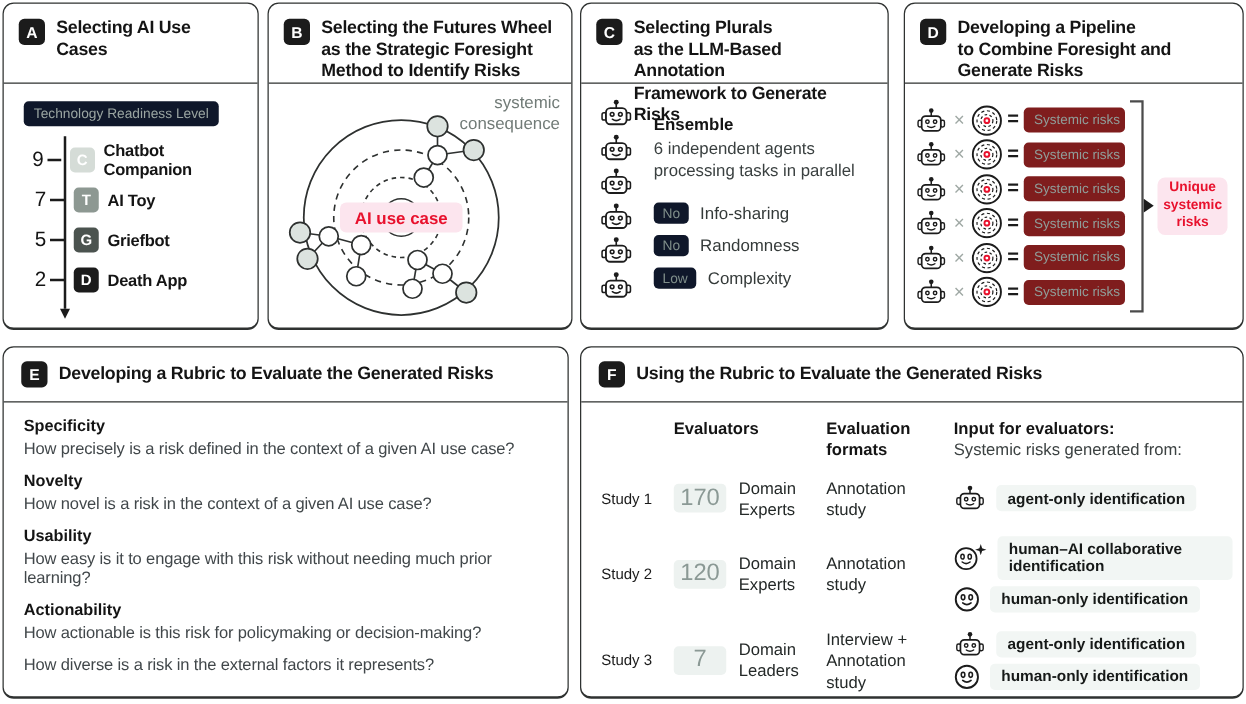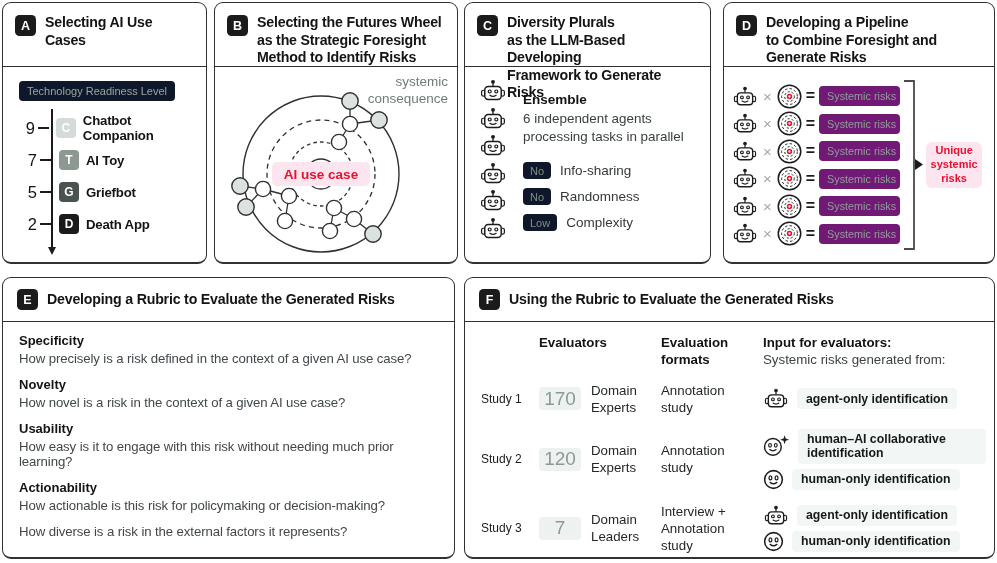--- a/index.html
+++ b/index.html
@@ -62,21 +62,21 @@
   .c-val { background:#0f172a; color:#7f8e8a; font-size:11px; padding:2.5px 7px;
            border-radius:4px; min-width:26px; }
   .c-plabel { font-size:13.5px; color:#343a39; }
 
   
   .d-body { display:flex; align-items:center; padding:12px 4px 0 8px; }
   .d-rows { display:flex; flex-direction:column; gap:3.5px; }
   .d-row { display:flex; align-items:center; gap:4px; height:24px; }
   .op-x { color:#9fa8a4; font-size:15px; padding:0 1px; }
   .op-eq { color:#1b1b1b; font-size:16px; font-weight:bold; }
-  .d-chip { background:#701a75; color:#909d99; font-size:10.8px; padding:4px 0 4px 8px;
+  .d-chip { background:#7f1d1d; color:#909d99; font-size:10.8px; padding:4px 0 4px 8px;
             border-radius:4px; width:81px; }
   .d-bracket { margin-left:1px; }
   .d-result { background:#fce5ee; color:#e8112d; font-weight:bold; font-size:11px;
               line-height:1.25; text-align:center; padding:2px 3px; border-radius:6px;
               width:56px; margin-left:1px; }
 
   
   .e-body { padding:11px 16px 0 16px; }
   .e-item { margin-bottom:11.5px; }
   .e-term { font-weight:bold; font-size:13px; color:#141414; }
@@ -219,22 +219,22 @@
       <text x="233" y="19" text-anchor="end" font-size="13.5" fill="#717b77">systemic</text>
       <text x="233" y="36" text-anchor="end" font-size="13.5" fill="#717b77">consequence</text>
     </svg>
   </div>
 </section>
 
 <section class="panel" id="pC">
   <div class="head head-top">
     <span class="badge">C</span>
     <h2 class="title">
-      <div>Diversity Plurals</div>
-      <div>as the LLM-Based Developing</div>
+      <div>Selecting Plurals</div>
+      <div>as the LLM-Based Annotation</div>
       <div>Framework to Generate Risks</div>
     </h2>
   </div>
   <div class="c-body">
     <div class="c-robots">
       <svg viewBox="0 0 34 27" width="28" height="23">
           <use href="#sym-robot"></use>
         </svg>
       <svg viewBox="0 0 34 27" width="28" height="23">
           <use href="#sym-robot"></use>

